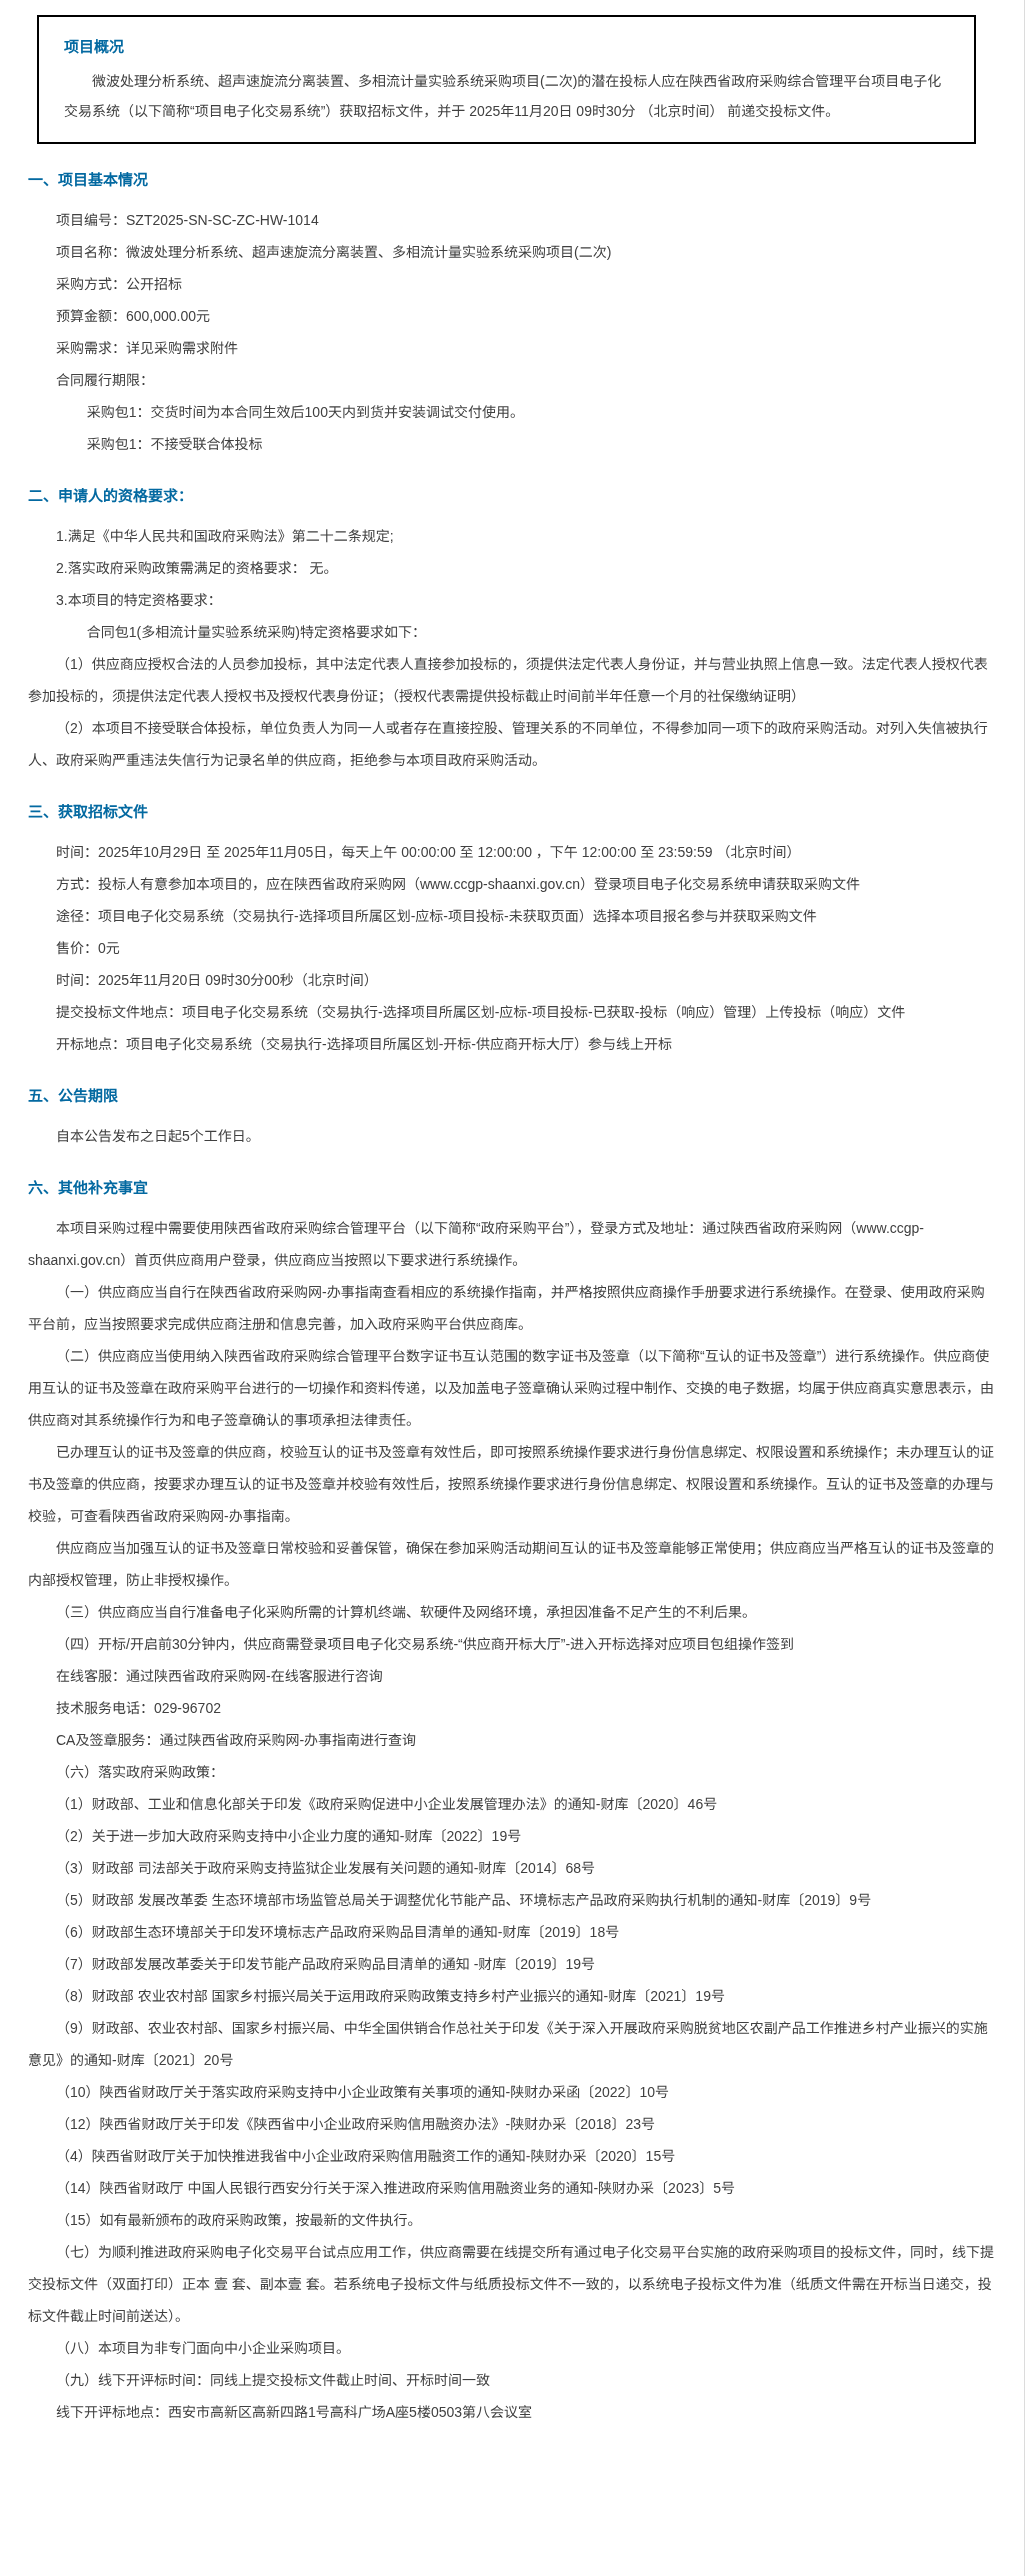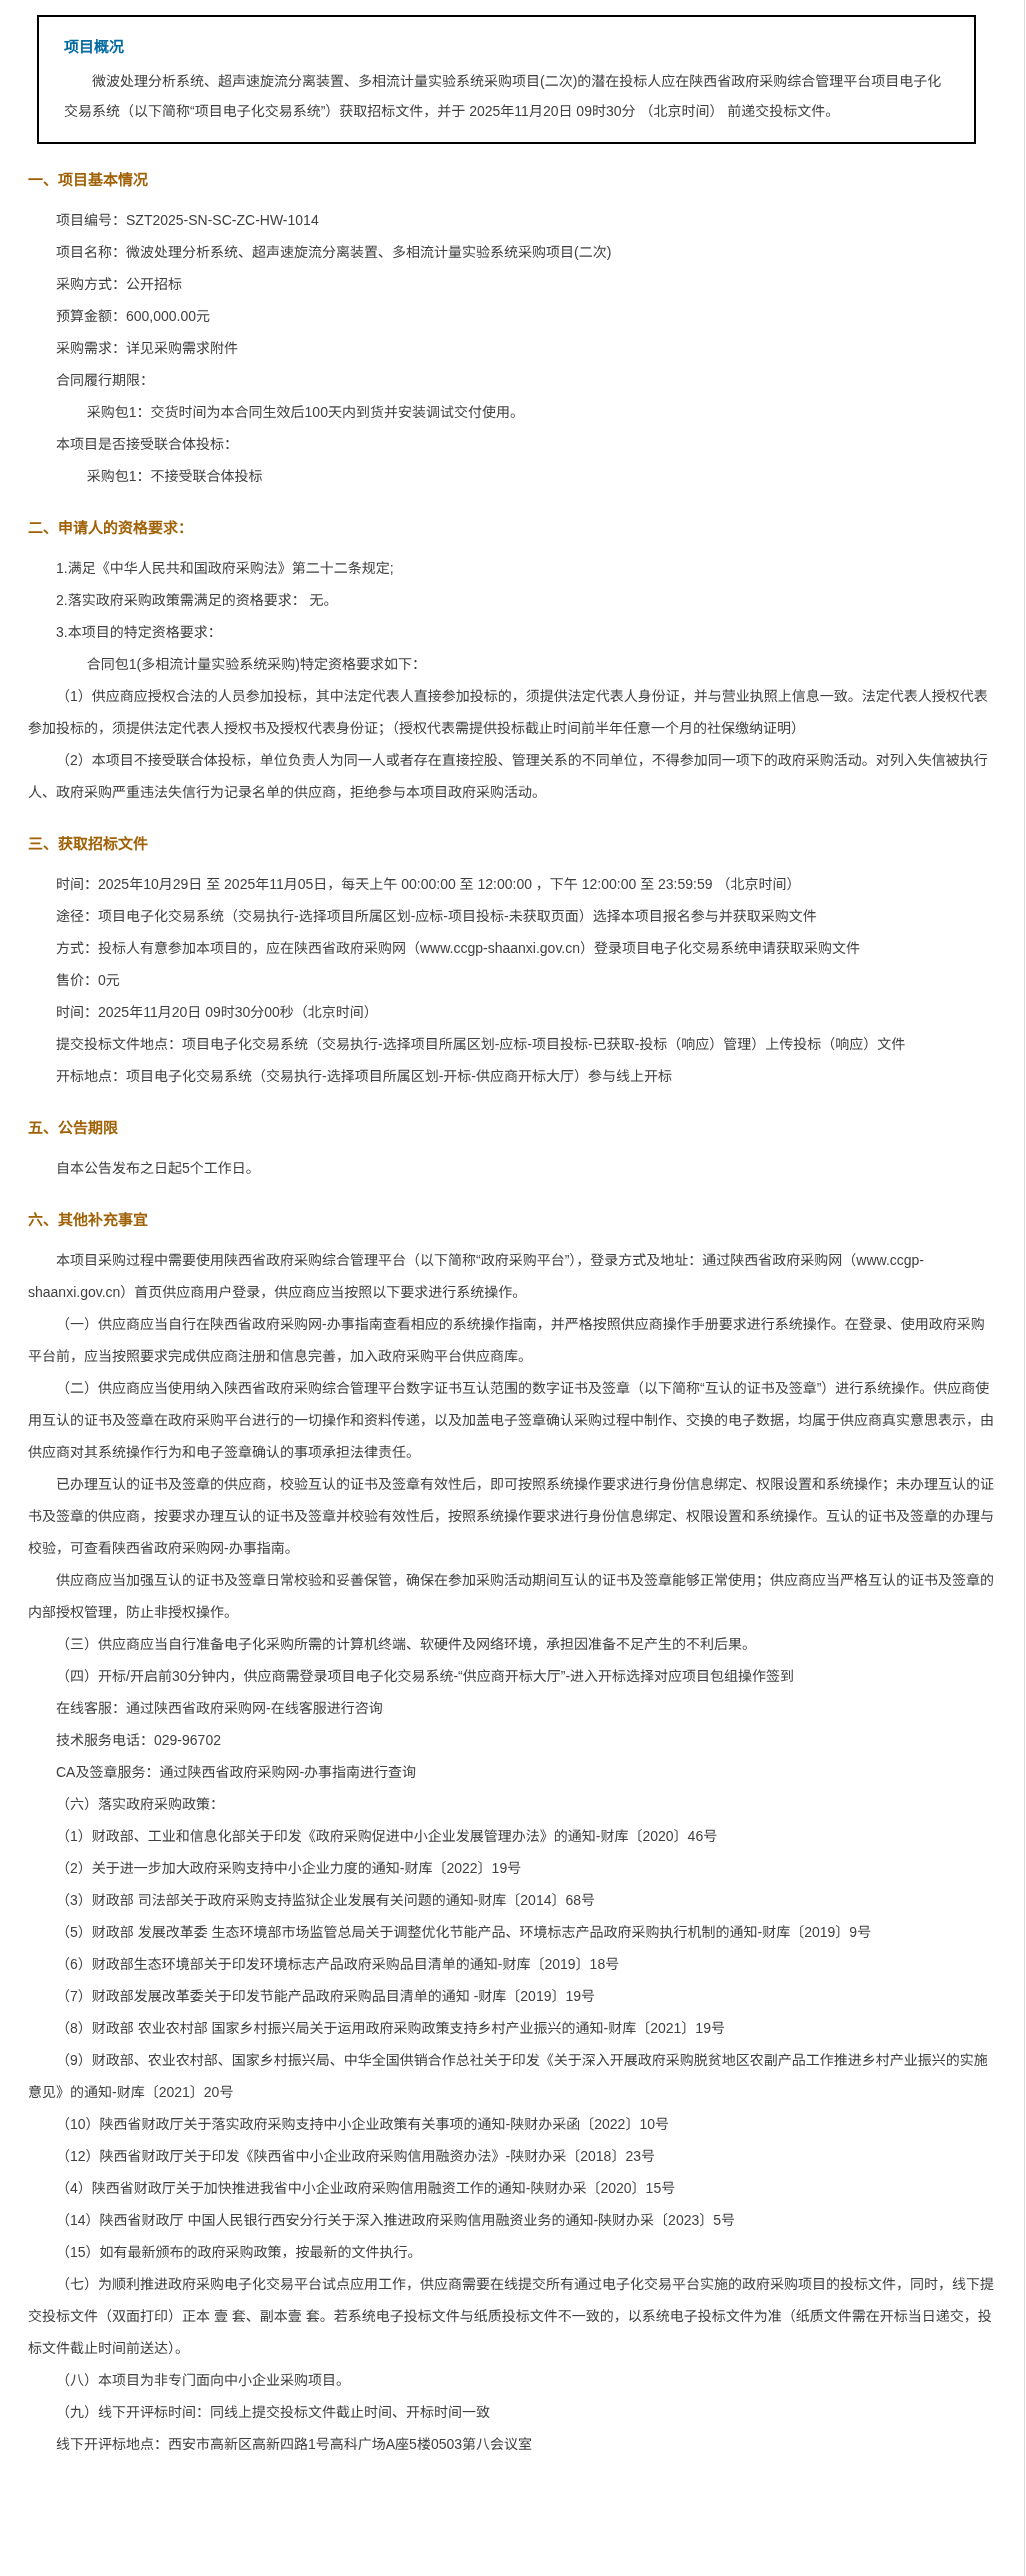--- a/index.html
+++ b/index.html
@@ -40,21 +40,21 @@
     margin:0;
     line-height:32px;
   }
   .overview-box .blk{line-height:30px;}
   .line1{margin-left:2em;}
   .line2{margin-left:4.2em;}
   .para{text-indent:2em;}
   .sec-h{
     font-size:15px;
     font-weight:bold;
-    color:#a16207;
+    color:#0369a1;
     margin:26px 0 14px 0;
     line-height:20px;
   }
 </style>
 </head>
 <body>
 
 <div class="page">
 
   <div class="overview-box">
@@ -64,33 +64,32 @@
 
   <div>
       <h3 class="sec-h">一、项目基本情况</h3>
       <p class="blk line1">项目编号：SZT2025-SN-SC-ZC-HW-1014</p>
       <p class="blk line1">项目名称：微波处理分析系统、超声速旋流分离装置、多相流计量实验系统采购项目(二次)</p>
       <p class="blk line1">采购方式：公开招标</p>
       <p class="blk line1">预算金额：600,000.00元</p>
       <p class="blk line1">采购需求：详见采购需求附件</p>
       <p class="blk line1">合同履行期限：</p>
       <p class="blk line2">采购包1：交货时间为本合同生效后100天内到货并安装调试交付使用。</p>
-      <p class="blk line1">本项目是否接受联合体投标：</p>
       <p class="blk line2">采购包1：不接受联合体投标</p>
       <h3 class="sec-h">二、申请人的资格要求：</h3>
       <p class="blk line1">1.满足《中华人民共和国政府采购法》第二十二条规定;</p>
       <p class="blk line1">2.落实政府采购政策需满足的资格要求：  无。</p>
       <p class="blk line1">3.本项目的特定资格要求：</p>
       <p class="blk line2">合同包1(多相流计量实验系统采购)特定资格要求如下：</p>
       <p class="blk para">（1）供应商应授权合法的人员参加投标，其中法定代表人直接参加投标的，须提供法定代表人身份证，并与营业执照上信息一致。法定代表人授权代表参加投标的，须提供法定代表人授权书及授权代表身份证；（授权代表需提供投标截止时间前半年任意一个月的社保缴纳证明）</p>
       <p class="blk para">（2）本项目不接受联合体投标，单位负责人为同一人或者存在直接控股、管理关系的不同单位，不得参加同一项下的政府采购活动。对列入失信被执行人、政府采购严重违法失信行为记录名单的供应商，拒绝参与本项目政府采购活动。</p>
       <h3 class="sec-h">三、获取招标文件</h3>
       <p class="blk line1">时间：2025年10月29日 至 2025年11月05日，每天上午 00:00:00 至 12:00:00 ，下午 12:00:00 至 23:59:59 （北京时间）</p>
+      <p class="blk line1">方式：投标人有意参加本项目的，应在陕西省政府采购网（www.ccgp-shaanxi.gov.cn）登录项目电子化交易系统申请获取采购文件</p>
       <p class="blk line1">途径：项目电子化交易系统（交易执行-选择项目所属区划-应标-项目投标-未获取页面）选择本项目报名参与并获取采购文件</p>
-      <p class="blk line1">方式：投标人有意参加本项目的，应在陕西省政府采购网（www.ccgp-shaanxi.gov.cn）登录项目电子化交易系统申请获取采购文件</p>
       <p class="blk line1">售价：0元</p>
       <p class="blk line1">时间：2025年11月20日 09时30分00秒（北京时间）</p>
       <p class="blk line1">提交投标文件地点：项目电子化交易系统（交易执行-选择项目所属区划-应标-项目投标-已获取-投标（响应）管理）上传投标（响应）文件</p>
       <p class="blk line1">开标地点：项目电子化交易系统（交易执行-选择项目所属区划-开标-供应商开标大厅）参与线上开标</p>
       <h3 class="sec-h">五、公告期限</h3>
       <p class="blk line1">自本公告发布之日起5个工作日。</p>
       <h3 class="sec-h">六、其他补充事宜</h3>
       <p class="blk para">本项目采购过程中需要使用陕西省政府采购综合管理平台（以下简称“政府采购平台”），登录方式及地址：通过陕西省政府采购网（www.ccgp-shaanxi.gov.cn）首页供应商用户登录，供应商应当按照以下要求进行系统操作。</p>
       <p class="blk para">（一）供应商应当自行在陕西省政府采购网-办事指南查看相应的系统操作指南，并严格按照供应商操作手册要求进行系统操作。在登录、使用政府采购平台前，应当按照要求完成供应商注册和信息完善，加入政府采购平台供应商库。</p>
       <p class="blk para">（二）供应商应当使用纳入陕西省政府采购综合管理平台数字证书互认范围的数字证书及签章（以下简称“互认的证书及签章”）进行系统操作。供应商使用互认的证书及签章在政府采购平台进行的一切操作和资料传递，以及加盖电子签章确认采购过程中制作、交换的电子数据，均属于供应商真实意思表示，由供应商对其系统操作行为和电子签章确认的事项承担法律责任。</p>

